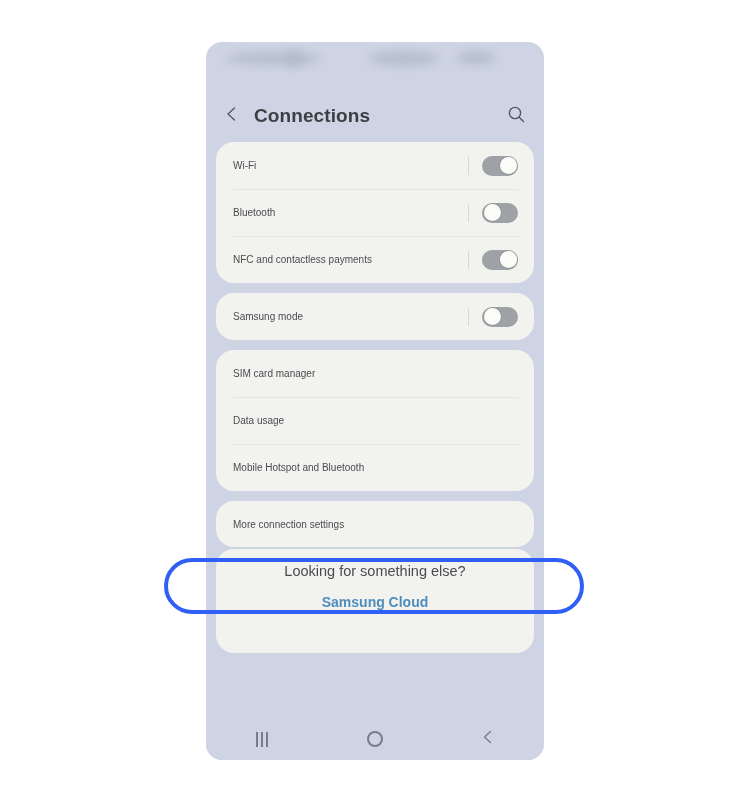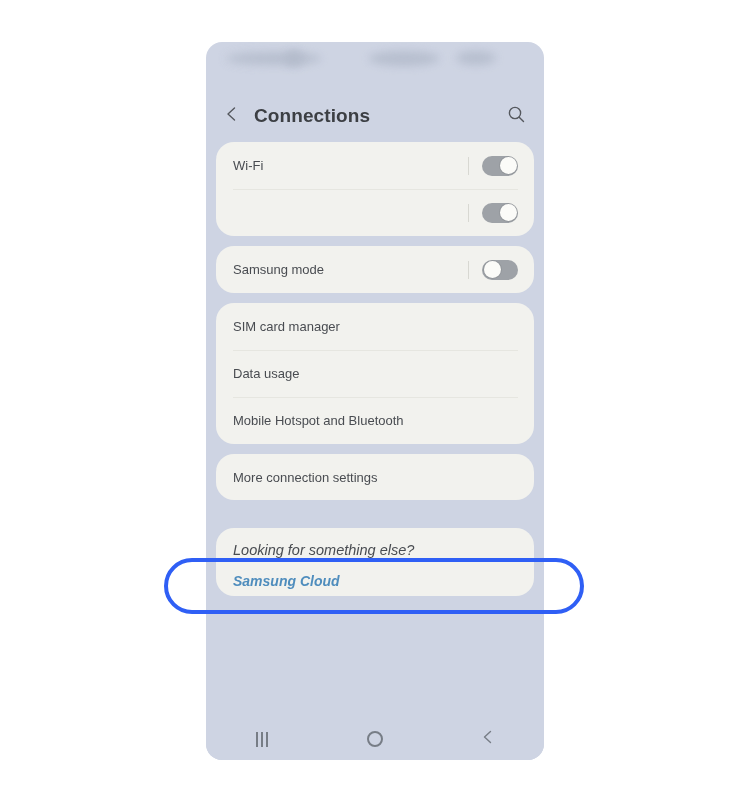--- a/index.html
+++ b/index.html
@@ -14,20 +14,21 @@
     overflow: hidden;
   }
 
   #page {
     position: relative;
     width: 750px;
     height: 800px;
     background: #ffffff;
     border-radius: 26px;
     overflow: hidden;
+    text-align: center;
   }
 
   
   #phone {
     position: absolute;
     left: 206px;
     top: 42px;
     width: 338px;
     height: 718px;
     background: #ced4e3;
@@ -97,21 +98,21 @@
 
   .row {
     position: relative;
     display: flex;
     align-items: center;
     height: 47px;
     padding: 0 16px 0 17px;
     box-sizing: border-box;
   }
   .row-label {
-    font-size: 13px;
+    font-size: 10px;
     color: #494c51;
     white-space: nowrap;
     overflow: hidden;
     text-overflow: ellipsis;
   }
   .row + .row::before {
     content: "";
     position: absolute;
     left: 17px;
     right: 16px;
@@ -148,43 +149,42 @@
     height: 17px;
     border-radius: 50%;
     background: #fbfbf8;
     box-shadow: 0 0 0 1px rgba(0,0,0,.07);
   }
   .toggle.on .knob  { right: 1.5px; }
   .toggle.off .knob { left: 1.5px; }
 
   
   .card.more {
-    margin-bottom: 28px;
+    margin-bottom: 2px;
   }
   .card.more .row { height: 46px; }
 
   #highlight-ring {
     position: absolute;
     left: 164px;
     top: 558px;
     width: 420px;
     height: 56px;
     border: 4px solid #2f5ff5;
     border-radius: 28px;
     box-sizing: border-box;
     pointer-events: none;
     z-index: 40;
   }
 
   
   .card.suggest {
     padding: 14px 17px 0 17px;
     box-sizing: border-box;
-    height: 68px;
-    font-style: italic;
+    height: 104px;
   }
   .suggest-title {
     font-size: 14.5px;
     color: #494c51;
     margin-bottom: 15px;
   }
   .suggest-link {
     font-size: 14px;
     color: #4f8dbd;
     font-weight: bold;
@@ -271,22 +271,33 @@
           <div class="row-label">Wi-Fi</div>
           <div class="row-spacer"></div>
           <div class="toggle-wrap">
             <div class="tog-divider"></div>
             <div class="toggle on">
                 <div class="knob"></div>
               </div>
           </div>
         </div>
 
-
-        <div class="row">
+        <div class="row">
+          <div class="row-label">Bluetooth</div>
+          <div class="row-spacer"></div>
+          <div class="toggle-wrap">
+            <div class="tog-divider"></div>
+            <div class="toggle off">
+                <div class="knob"></div>
+              </div>
+          </div>
+        </div>
+
+        <div class="row">
+          <div class="row-label">NFC and contactless payments</div>
           <div class="row-spacer"></div>
           <div class="toggle-wrap">
             <div class="tog-divider"></div>
             <div class="toggle on">
                 <div class="knob"></div>
               </div>
           </div>
         </div>
 
       </div>

